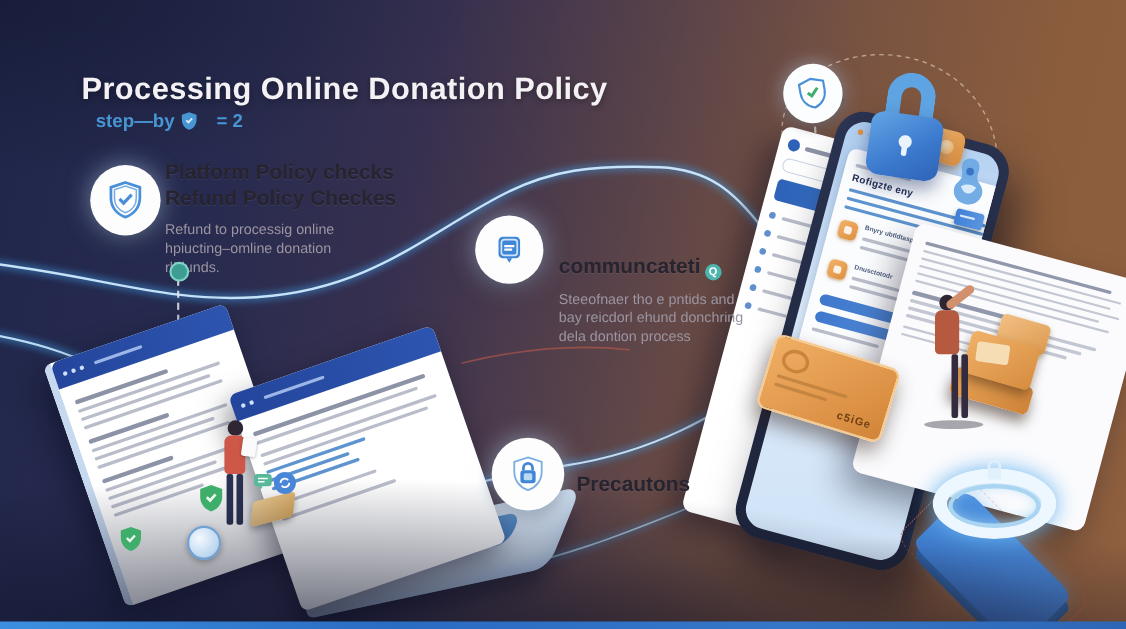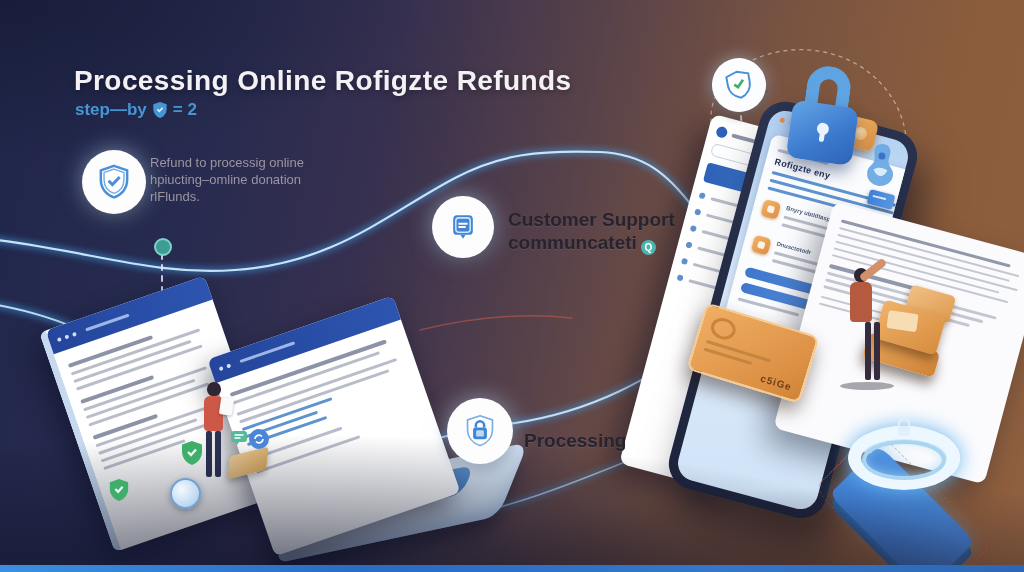--- a/index.html
+++ b/index.html
@@ -12,21 +12,21 @@
       radial-gradient(90% 45% at 85% 112%, rgba(38,26,34,.75) 0%, rgba(38,26,34,0) 60%),
       radial-gradient(60% 40% at 0% 0%, rgba(18,22,46,.55) 0%, rgba(18,22,46,0) 70%);
     z-index:6;}
   .bottom-strip{position:absolute;left:0;bottom:0;width:1024px;height:7px;z-index:7;
     background:linear-gradient(90deg,#3c8fe0,#2a6cc2 35%,#3576c8 70%,#2d66b4);}
 
   
   .title{position:absolute;left:74px;top:46px;font-size:28px;font-weight:bold;color:#f4f1f5;
     letter-spacing:.4px;text-shadow:0 2px 6px rgba(0,0,0,.35);z-index:8;}
   .subtitle{position:absolute;left:75px;top:100px;font-size:17px;z-index:8;display:flex;align-items:center;gap:5px;}
-  .subtitle .hl{color:#4796d4;font-weight:bold;}
+  .subtitle .hl{color:#4796d4;font-weight:bold;margin-left:12px;}
   .subtitle .rest{color:#c9c3cb;}
   .subtitle svg{display:block;}
 
   .step{position:absolute;z-index:8;}
   .step-icon{position:absolute;border-radius:50%;background:#fdfdfe;display:flex;align-items:center;justify-content:center;
     box-shadow:0 0 22px rgba(190,220,255,.55),0 6px 14px rgba(0,0,0,.28);}
   .step h2{margin:0;font-size:19px;line-height:23px;font-weight:bold;color:#272430;
     text-shadow:0 1px 0 rgba(255,255,255,.07);}
   .step p{margin:8px 0 0;font-size:13px;line-height:17px;color:#9b94a1;}
   .inline-q{display:inline-flex;width:15px;height:15px;border-radius:50%;background:#4cb5ae;color:#fff;
@@ -171,73 +171,76 @@
       <path d="M 930 296 C 970 306 1000 318 1035 332" stroke="#bfe2fa" stroke-width="1.5" opacity=".5"></path>
 
       <path d="M 162 254 L 162 300" stroke="#e9e9f2" stroke-width="2" stroke-dasharray="5 6" opacity=".85"></path>
       <path d="M 741 116 L 745 168" stroke="#efe8e2" stroke-width="2" stroke-dasharray="4 6" opacity=".8"></path>
       <path d="M 122 492 C 122 512 132 523 154 527" stroke="#e9e9f2" stroke-width="1.6" stroke-dasharray="4 5" opacity=".8"></path>
       <path d="M 712 130 C 702 76 764 40 824 52 C 884 64 920 122 902 176 C 890 212 858 240 818 248" stroke="#e7d6c2" stroke-width="1.3" stroke-dasharray="3 5" opacity=".6"></path>
       <path d="M 758 88 l 10 3 l -9 5 z" fill="#3a3a45" opacity=".9"></path>
     </g>
   </svg>
 
-  <h1 class="title">Processing Online Rofigzte Refunds</h1>
+  <h1 class="title">Processing Online Donation Policy</h1>
   <div class="subtitle">
     <span class="hl">step—by</span>
     <span>
       <svg width="16" height="18" viewBox="0 0 24 26">
           <path d="M12 1l10 3.5v7c0 6.5-4.3 11.5-10 13.5C6.3 23 2 18 2 11.5v-7z" fill="#4796d4"></path>
           <path d="M8 12l3 3 5-5.5" stroke="#dfeefb" stroke-width="2.4" fill="none"></path>
         </svg>
     </span>
     <span class="hl">= 2</span>
   </div>
 
   <section class="step" style="left:0;top:0">
     <div class="step-icon" style="left:82px;top:150px;width:64px;height:64px">
       <svg width="36" height="38" viewBox="0 0 24 26">
           <path d="M12 2l9 3v6.5C21 17.5 17.2 21.8 12 23.5 6.8 21.8 3 17.5 3 11.5V5z" fill="#fff" stroke="#4a90d9" stroke-width="1.7"></path>
           <path d="M12 4.2l6.8 2.3v5c0 4.6-2.9 7.9-6.8 9.3-3.9-1.4-6.8-4.7-6.8-9.3v-5z" fill="none" stroke="#79aee2" stroke-width="1"></path>
           <path d="M8.3 12.2l2.6 2.6 5-5.2" stroke="#4a90d9" stroke-width="2" fill="none"></path>
         </svg>
     </div>
     <div style="position:absolute;left:150px;top:146px;width:220px">
+      <h2><span>Platform Policy checks</span><br>
+          <span>Refund Policy Checkes</span></h2>
       <p style="width:172px">Refund to processig online hpiucting–omline donation rlFlunds.</p>
     </div>
     <span class="dot" style="position:absolute;left:154px;top:238px;width:14px;height:14px;background:#3d9d93;border:2px solid #7fd2c8"></span>
   </section>
 
   <section class="step" style="left:0;top:0">
     <div class="step-icon" style="left:432px;top:196px;width:62px;height:62px">
       <svg width="32" height="34" viewBox="0 0 24 26">
           <rect x="4.5" y="4" width="15" height="15" rx="3" fill="#3f86d6"></rect>
           <rect x="6.5" y="6" width="11" height="11" rx="2" fill="none" stroke="#cfe3f8" stroke-width="1.2"></rect>
           <path d="M8.5 10.5h7M8.5 13h5.5" stroke="#fff" stroke-width="1.6"></path>
           <path d="M10 19l2 3 2-3z" fill="#3f86d6"></path>
         </svg>
     </div>
     <div style="position:absolute;left:508px;top:208px;width:230px">
-      <h2><span>Customer Support</span><br>
+      <h2><br>
           <span>communcateti</span><span class="inline-q">Q</span></h2>
+      <p style="width:182px">Steeofnaer tho e pntids and bay reicdorl ehund donchring dela dontion process</p>
     </div>
   </section>
 
   <section class="step" style="left:0;top:0">
     <div class="step-icon" style="left:447px;top:398px;width:66px;height:66px">
       <svg width="34" height="36" viewBox="0 0 24 26">
           <path d="M12 2l9 3v6.5C21 17.5 17.2 21.8 12 23.5 6.8 21.8 3 17.5 3 11.5V5z" fill="none" stroke="#79aee2" stroke-width="1.2"></path>
           <rect x="7" y="10.5" width="10" height="8.5" rx="2" fill="#3f86d6"></rect>
           <path d="M9 10.5V9a3 3 0 016 0v1.5" fill="none" stroke="#3f86d6" stroke-width="1.8"></path>
           <rect x="9.2" y="12.5" width="5.6" height="4.5" rx="1" fill="#bcd9f4"></rect>
         </svg>
     </div>
     <div style="position:absolute;left:524px;top:406px;width:240px">
       <h2><br>
-          <span>Processing</span></h2>
+          <span>Precautons</span></h2>
     </div>
   </section>
 
   <div>
     <div class="win win-back">
       <div class="head">
           <span class="dot"></span>
           <span class="dot"></span>
           <span class="dot"></span>
           <span class="bar" style="width:46px;background:#9db6e8;margin:0 0 0 6px"></span>

